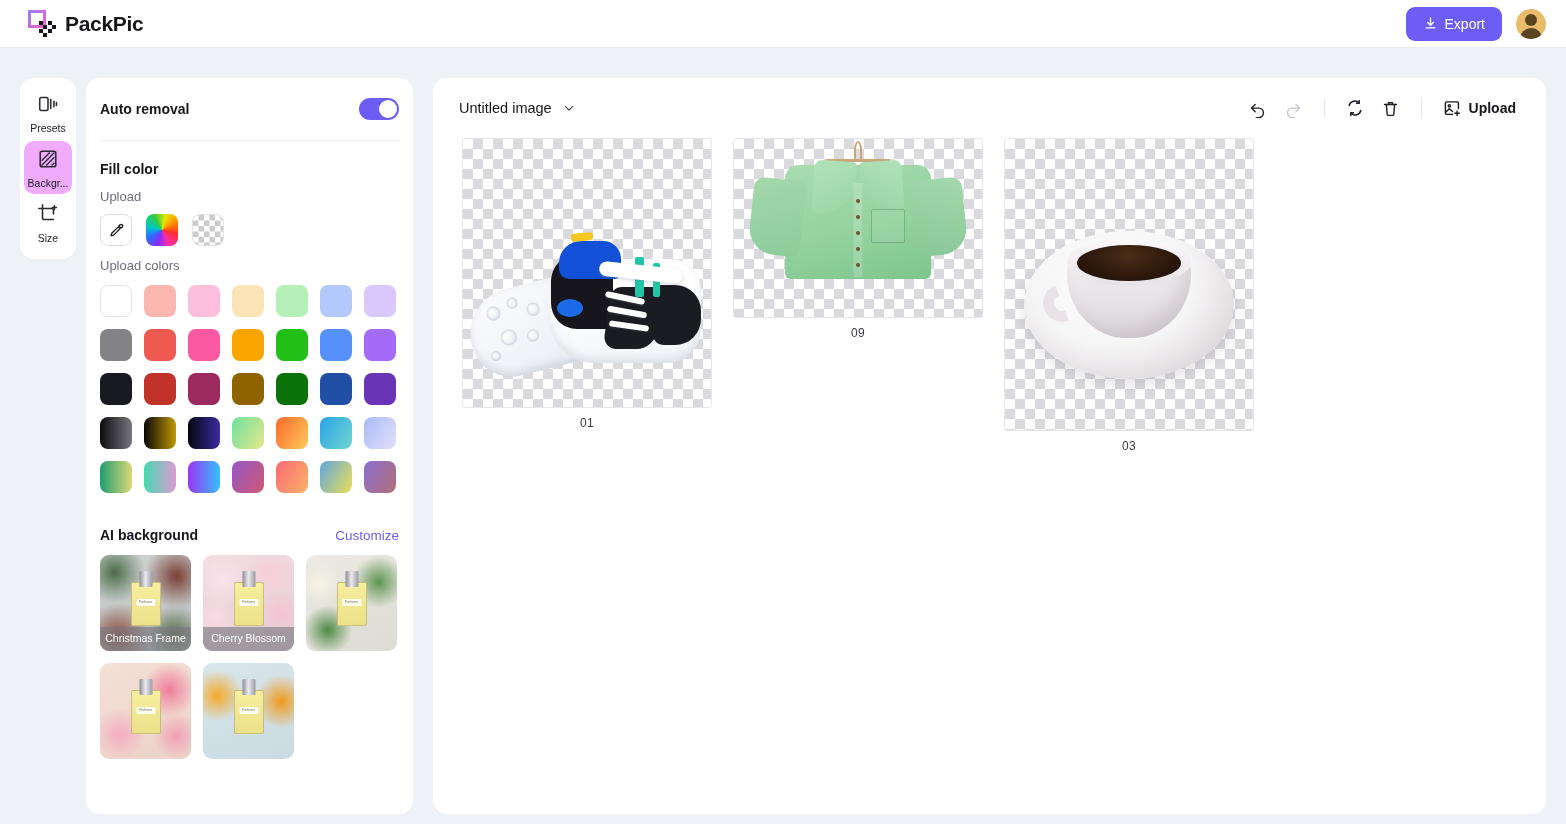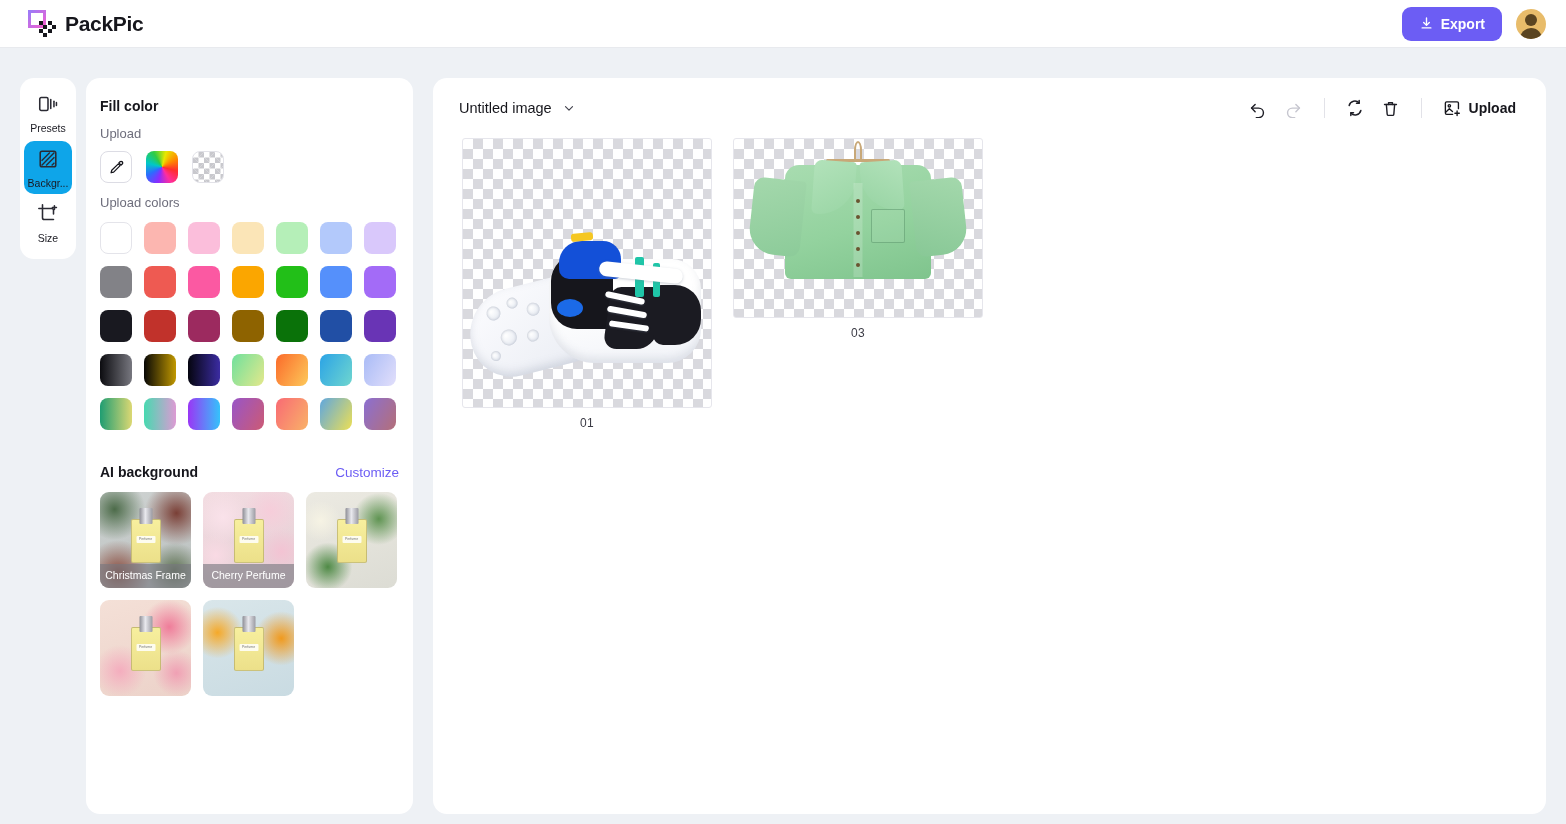--- a/index.html
+++ b/index.html
@@ -35,21 +35,21 @@
   }
   .topbar-right {
     margin-left: auto; margin-right: 20px;
     display: flex; align-items: center; gap: 14px;
   }
   .export-btn {
     display: flex; align-items: center; gap: 7px;
     background: #6c5df4; color: #fff;
     border: none; border-radius: 9px;
     height: 34px; padding: 0 17px;
-    font-size: 14px; font-weight: bold; cursor: pointer;
+    font-size: 14px; font-weight: normal; cursor: pointer;
     font-family: "Liberation Sans", sans-serif;
   }
   .avatar {
     width: 30px; height: 30px; border-radius: 50%;
     background: #e8bc6a; position: relative; overflow: hidden;
   }
   .avatar .head { position: absolute; left: 9px; top: 5.5px; width: 12px; height: 12px; border-radius: 50%; background: #5a4420; }
   .avatar .body { position: absolute; left: 4px; top: 19px; width: 22px; height: 16px; border-radius: 11px 11px 0 0; background: #5a4420; }
 
   
@@ -57,21 +57,21 @@
     position: absolute; left: 20px; top: 78px;
     width: 56px; background: #fff; border-radius: 14px;
     padding: 8px 0 10px 0;
     display: flex; flex-direction: column; align-items: center; gap: 2px;
   }
   .rail-item {
     width: 48px; padding: 7px 0 5px 0; border-radius: 10px;
     display: flex; flex-direction: column; align-items: center; gap: 7px;
     cursor: pointer;
   }
-  .rail-item.active { background: #0ea5e9; }
+  .rail-item.active { background: #f0abfc; }
   .rail-label {
     font-size: 10.5px; color: #1a1a22; line-height: 12px;
     max-width: 46px; overflow: hidden; white-space: nowrap; text-overflow: ellipsis;
     text-align: center;
   }
 
   
   .panel {
     position: absolute; left: 86px; top: 78px;
     width: 327px; height: 736px;
@@ -441,20 +441,26 @@
       <path d="M19 3v4M21.2 5h-4.4"></path>
     </svg>
     <span class="rail-label">Size</span>
   </div>
 </div>
 
 <div class="panel">
   <div class="panel-scroll">
 
 
+    <div class="row-auto">
+      <span class="row-auto-label">Auto removal</span>
+      <div class="toggle">
+          <div class="knob"></div>
+        </div>
+    </div>
 
     <div class="sec-title">Fill color</div>
     <div class="sub-title">Upload</div>
 
     <div class="recents">
       <div class="sw-lg sw-eyedrop">
         <svg width="17" height="17" viewBox="0 0 24 24" fill="none" stroke="#16161c" stroke-width="1.8" stroke-linecap="round" stroke-linejoin="round">
           <path d="M18.5 3.2a2.4 2.4 0 0 1 2.3 2.3c0 .6-.3 1.2-.7 1.6l-1.6 1.6-3.2-3.2 1.6-1.6c.4-.4 1-.7 1.6-.7z"></path>
           <path d="M14.6 6.9 17.1 9.4 8 18.5l-3.6.9.9-3.6z"></path>
         </svg>
@@ -513,21 +519,21 @@
           <div class="bottle"></div>
           <div class="cap"></div>
           <div class="lbl-mini">Perfume</div>
           <div class="ai-caption">Christmas Frame</div>
         </div>
         <div class="ai-card">
           <div class="scene" style="background: radial-gradient(circle at 22% 26%, rgb(250, 226, 234) 0%, transparent 26%), radial-gradient(circle at 74% 20%, rgb(246, 205, 218) 0%, transparent 26%), radial-gradient(circle at 14% 66%, rgb(249, 218, 228) 0%, transparent 22%), radial-gradient(circle at 86% 62%, rgb(243, 195, 211) 0%, transparent 24%), linear-gradient(160deg, rgb(243, 221, 226), rgb(227, 205, 211));"></div>
           <div class="bottle"></div>
           <div class="cap"></div>
           <div class="lbl-mini">Perfume</div>
-          <div class="ai-caption">Cherry Perfume</div>
+          <div class="ai-caption">Cherry Blossom</div>
         </div>
         <div class="ai-card">
           <div class="scene" style="background: radial-gradient(circle at 16% 30%, rgb(246, 243, 228) 0%, transparent 20%), radial-gradient(circle at 80% 28%, rgb(95, 148, 82) 0%, transparent 26%), radial-gradient(circle at 24% 78%, rgb(79, 138, 70) 0%, transparent 24%), linear-gradient(160deg, rgb(236, 234, 226), rgb(220, 220, 212));"></div>
           <div class="bottle"></div>
           <div class="cap"></div>
           <div class="lbl-mini">Perfume</div>
         </div>
         <div class="ai-card">
           <div class="scene" style="background: radial-gradient(circle at 76% 28%, rgb(239, 125, 154) 0%, transparent 28%), radial-gradient(circle at 22% 74%, rgb(244, 173, 190) 0%, transparent 26%), radial-gradient(circle at 84% 76%, rgb(240, 160, 180) 0%, transparent 22%), linear-gradient(160deg, rgb(244, 224, 215), rgb(236, 210, 201));"></div>
           <div class="bottle"></div>
@@ -642,19 +648,31 @@
               <div class="shirt-placket"></div>
               <div class="shirt-pocket"></div>
               <div class="shirt-btn" style="top:34px"></div>
               <div class="shirt-btn" style="top:50px"></div>
               <div class="shirt-btn" style="top:66px"></div>
               <div class="shirt-btn" style="top:82px"></div>
               <div class="shirt-btn" style="top:98px"></div>
             </div>
           </div>
         </div>
+        <span class="thumb-cap">09</span>
+      </div>
+
+      <div class="thumb-wrap">
+        <div class="thumb" id="thumb-03" style="width: 250px; height: 293px;">
+          <div style="position:absolute;inset:0">
+            <div class="saucer"></div>
+            <div class="cup-handle"></div>
+            <div class="cup"></div>
+            <div class="cup-rim"></div>
+            <div class="coffee"></div>
+          </div>
+        </div>
         <span class="thumb-cap">03</span>
       </div>
 
-
     </div>
   </div>
 </div>
 
 </body></html>

